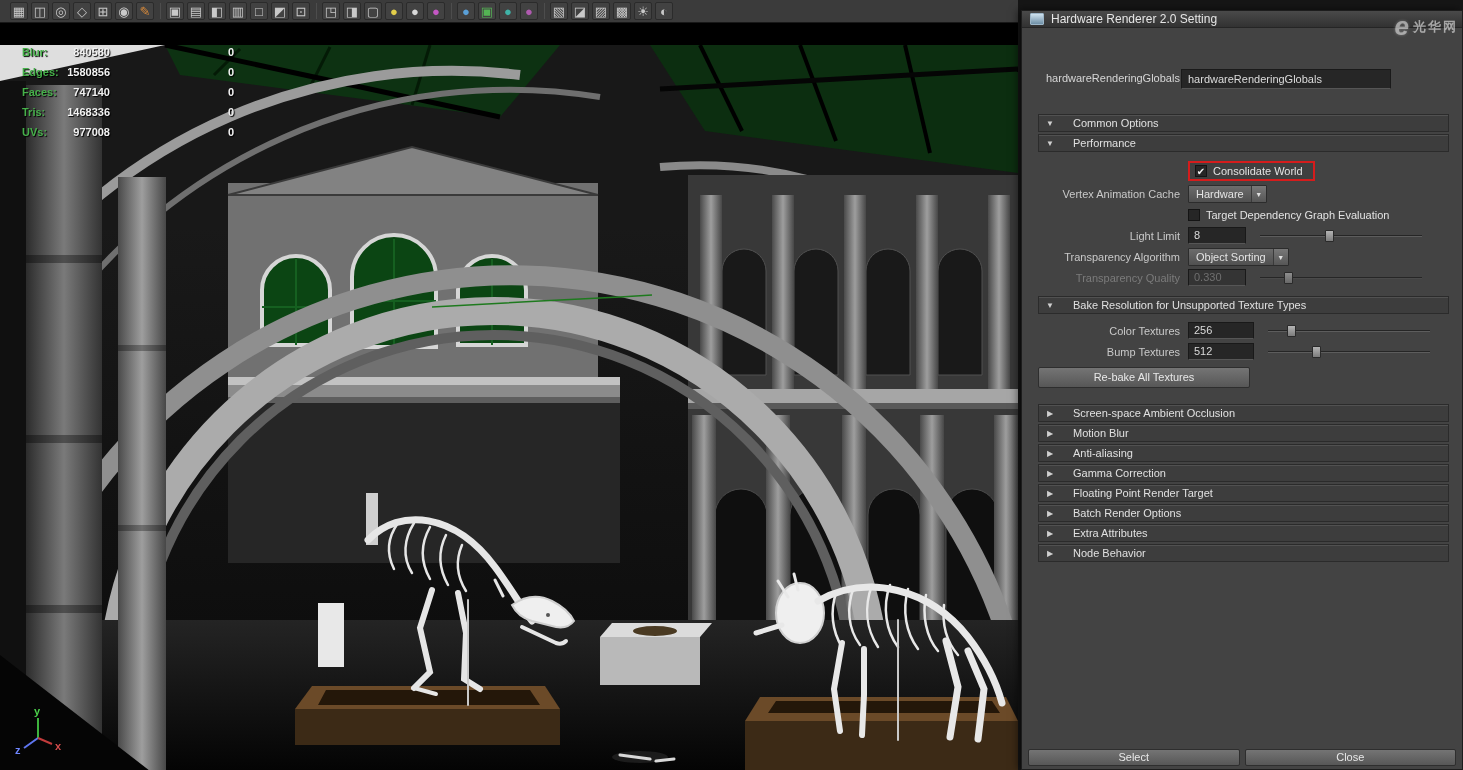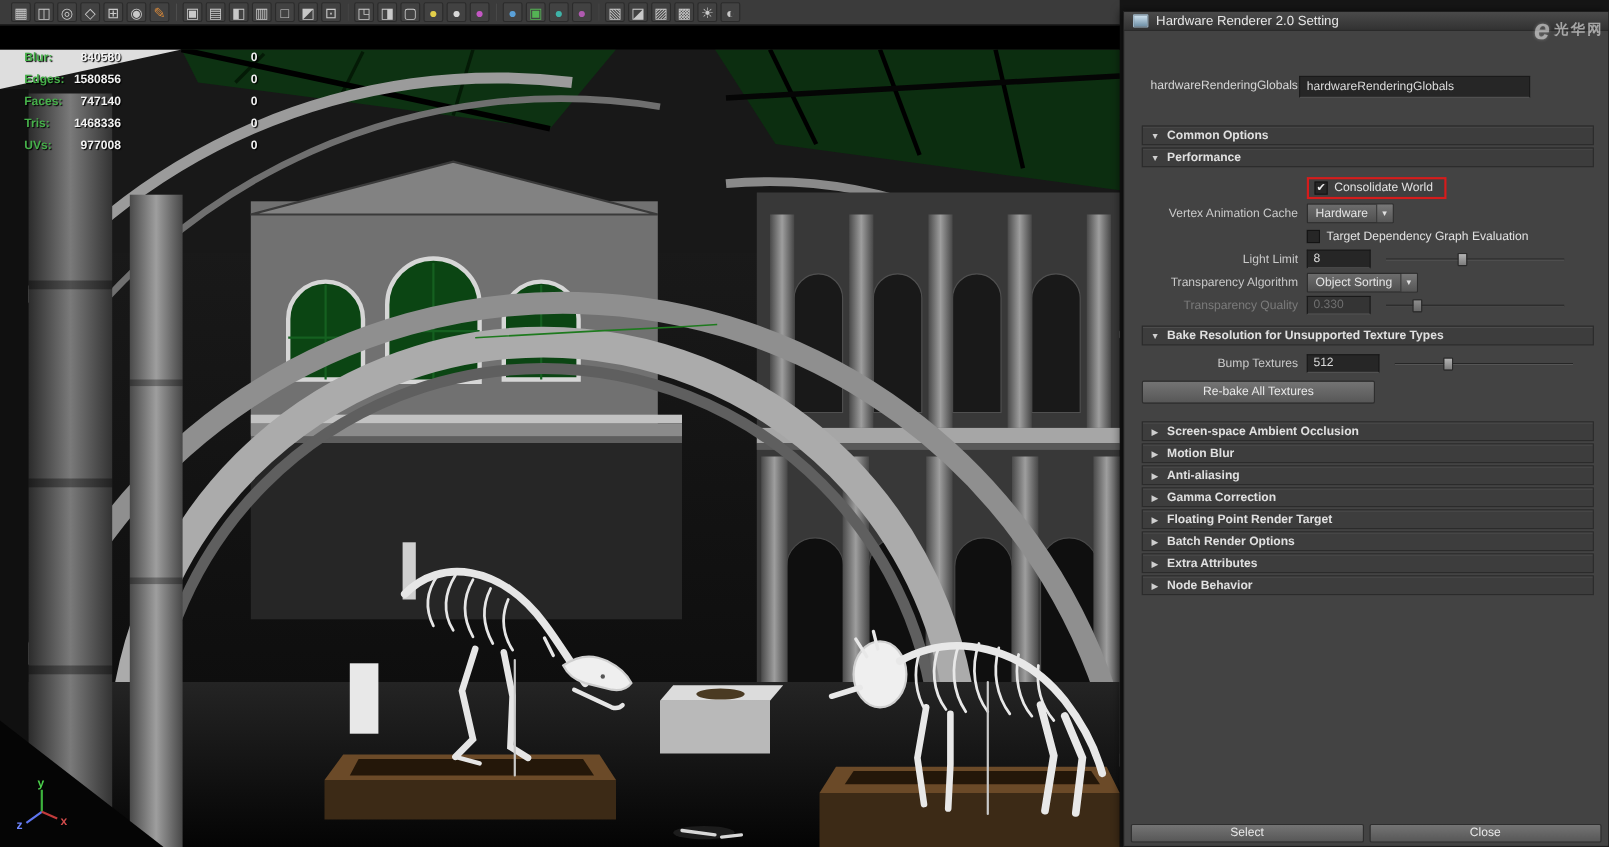--- a/index.html
+++ b/index.html
@@ -36,21 +36,21 @@
   .wm-logo { font-size:26px; font-style:italic; font-weight:bold; color:#fff; margin-right:4px; text-shadow:0 0 3px rgba(255,255,255,.6); }
   .wm-text { font-size:13px; color:#fff; font-weight:bold; letter-spacing:2px; }
 
   .globals-row { position:absolute; top:58px; left:0; width:100%; height:20px; }
   .globals-lbl { position:absolute; left:24px; top:3px; font-size:11px; color:#d6d6d6; }
   .globals-field { position:absolute; left:159px; top:0; width:210px; height:20px; background:#262626; border:1px solid #1a1a1a; border-bottom-color:#555; color:#dcdcdc; font-size:11px; line-height:18px; padding:0 6px; }
 
   .sections { position:absolute; top:103px; left:16px; width:411px; }
   .sec-header { height:18px; background:#3d3d3d; border:1px solid #2b2b2b; box-shadow:inset 0 1px 0 #515151; display:flex; align-items:center; margin-bottom:2px; cursor:pointer; }
   .sec-arrow { width:22px; text-align:center; font-size:8px; color:#cfcfcf; }
-  .sec-title { font-size:11px; font-weight:bold; color:#e0e0e0; }
+  .sec-title { font-size:11px; font-weight:normal; color:#e0e0e0;margin-left:12px; }
   .sec-gap { height:8px; }
 
   .sec-body { padding:4px 0 8px 0; }
   .prow { display:flex; align-items:center; height:21px; }
   .prow.tall { height:25px; }
   .lbl { width:150px; text-align:right; padding-right:8px; font-size:11px; color:#c9c9c9; white-space:nowrap; }
   .lbl.dim, .dim .lbl { color:#7b7b7b; }
   .fld { width:58px; height:17px; background:#262626; border:1px solid #191919; border-bottom-color:#565656; color:#dadada; font-size:11px; line-height:15px; padding:0 5px; }
   .fld.wide { width:66px; }
   .fld.dim { color:#6f6f6f; background:#343434; }
@@ -382,20 +382,28 @@
         </div>
       </div>
 
       <div class="sec-header">
         <span class="sec-arrow">▼</span>
         <span class="sec-title">Bake Resolution for Unsupported Texture Types</span>
       </div>
 
       <div class="sec-body">
         <div class="prow">
+          <span class="lbl">Color Textures</span>
+          <div class="fld wide">256</div>
+          <div class="slider">
+            <div class="groove"></div>
+            <div class="handle h12"></div>
+          </div>
+        </div>
+        <div class="prow">
           <span class="lbl">Bump Textures</span>
           <div class="fld wide">512</div>
           <div class="slider">
             <div class="groove"></div>
             <div class="handle h27"></div>
           </div>
         </div>
         <button class="btn rebake">Re-bake All Textures</button>
       </div>
 

